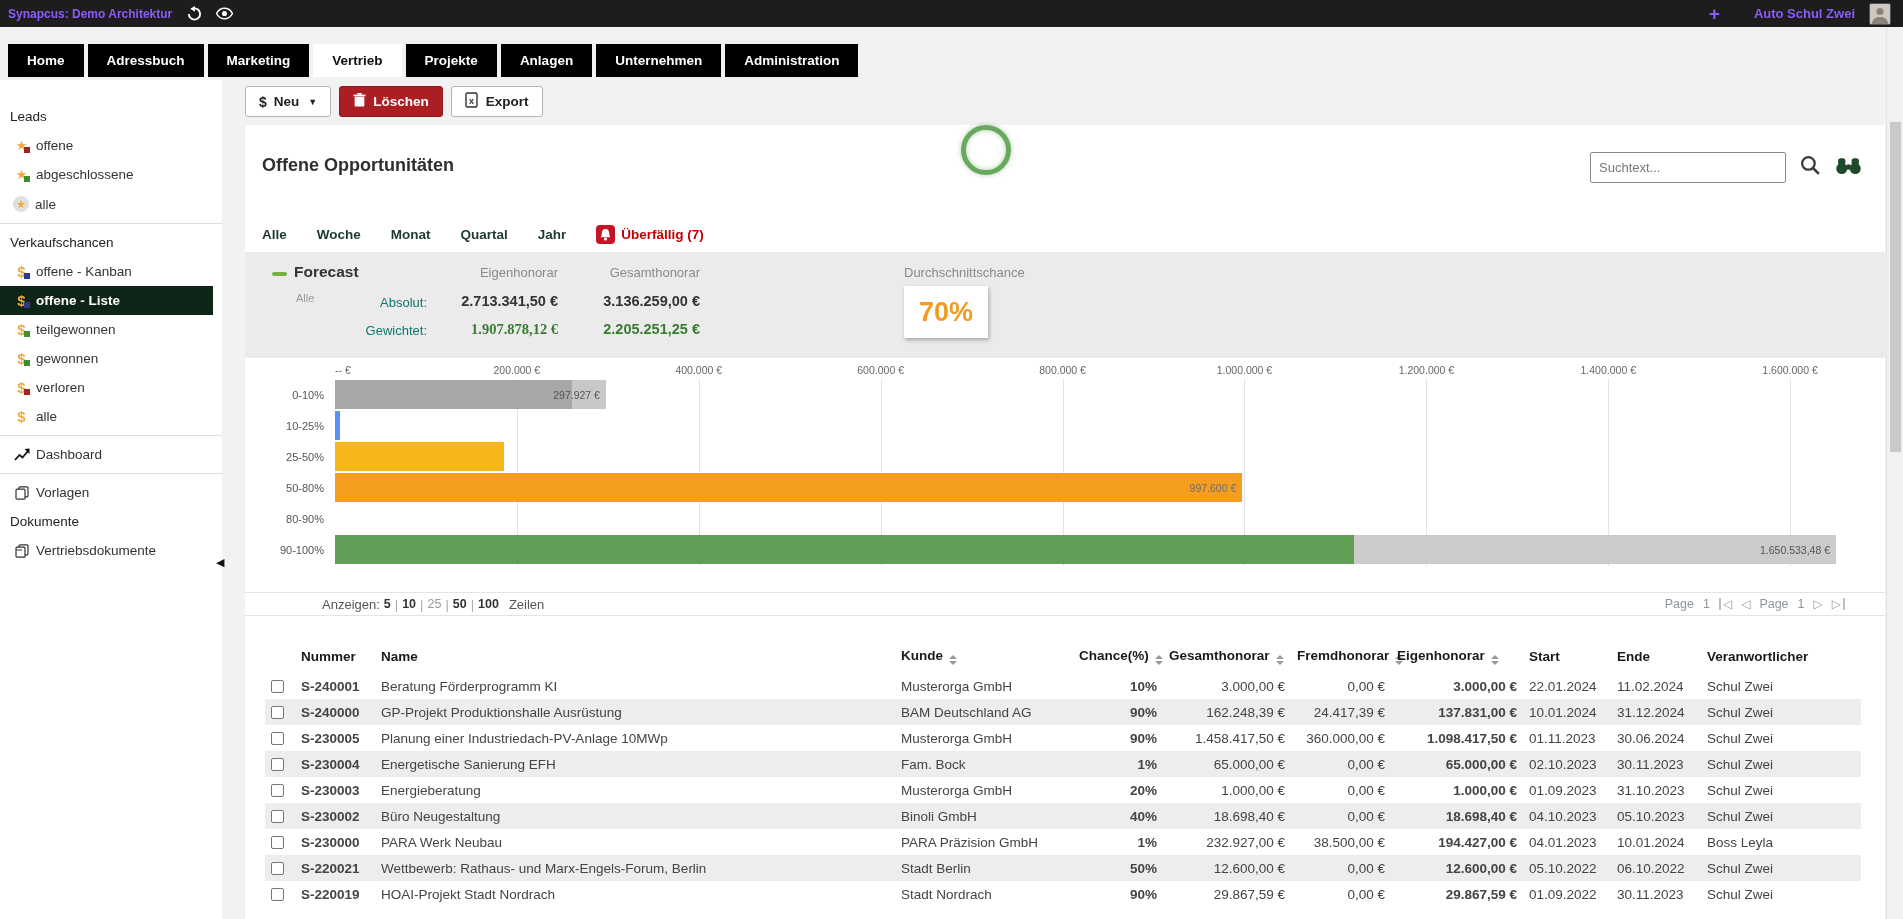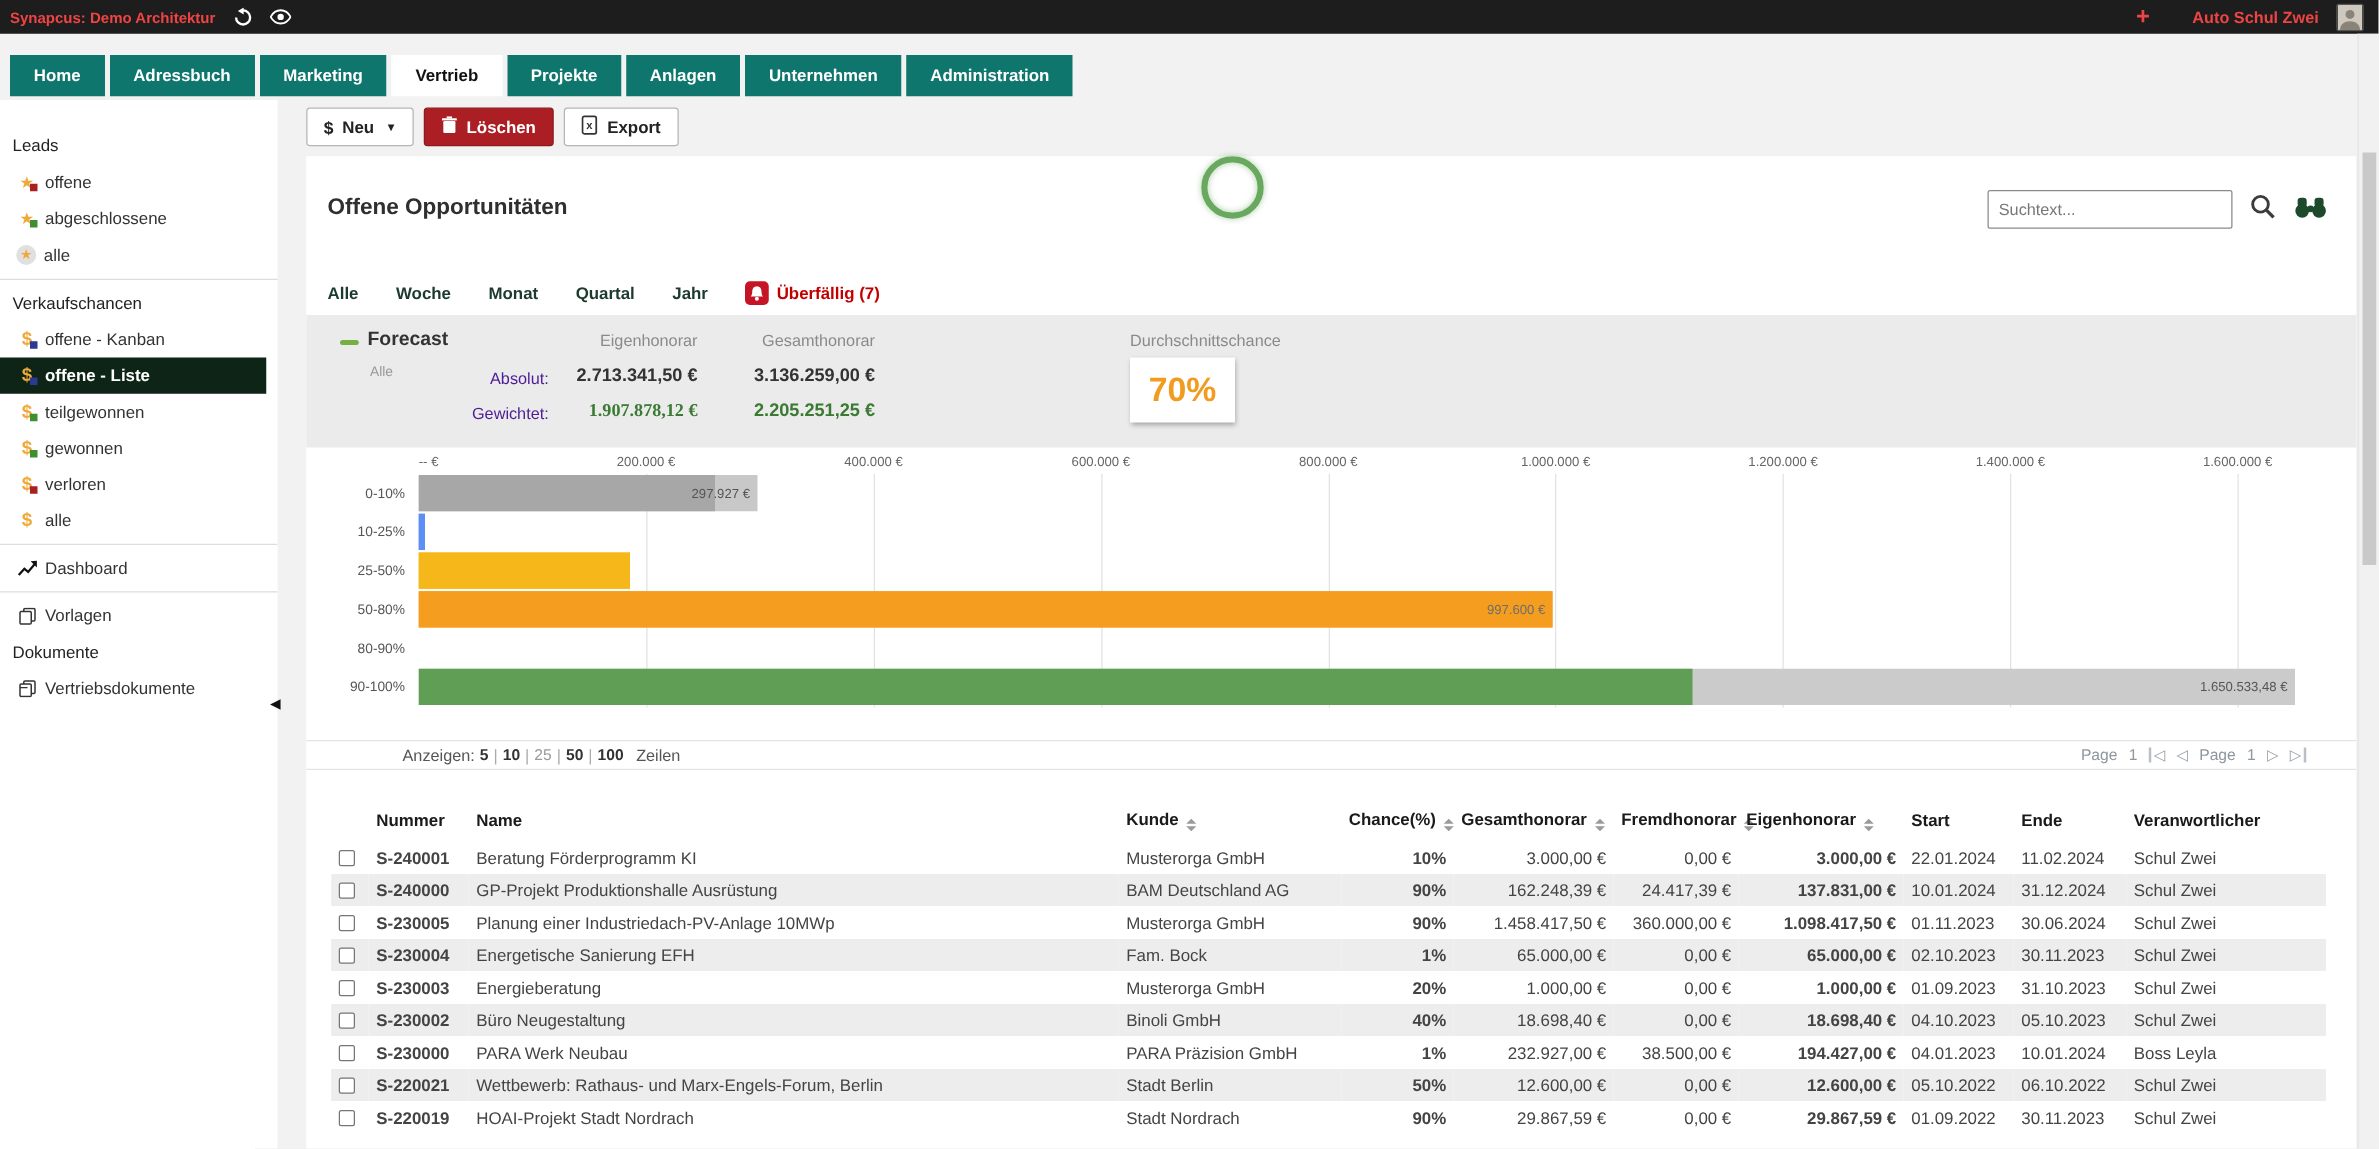--- a/index.html
+++ b/index.html
@@ -1,31 +1,31 @@
 <!DOCTYPE html>
 <html><head>
 <meta charset="utf-8">
 <style>
   * { margin:0; padding:0; box-sizing:border-box; }
   body { font-family:"Liberation Sans", sans-serif; background:#e8e8e8; }
   .screen { position:relative; width:1903px; height:919px; background:#f2f2f2; overflow:hidden; }
 
   
-  .topbar { position:absolute; left:0; top:0; width:100%; height:27px; background:#1d1d1d; color:#ef4444; display:flex; align-items:center; }
+  .topbar { position:absolute; left:0; top:0; width:100%; height:27px; background:#1d1d1d; color:#8b5cf6; display:flex; align-items:center; }
   .topbar .apptitle { font-size:12px; font-weight:bold; margin-left:8px; }
   .topbar .tb-icon { margin-left:14px; display:inline-flex; align-items:center; cursor:pointer; }
   .topbar .tb-icon:first-of-type { margin-left:26px; }
   .topbar .spacer { flex:1; }
   .topbar .plus { font-size:19px; font-weight:bold; margin-right:34px; cursor:pointer; line-height:1; }
   .topbar .username { font-size:13px; font-weight:bold; margin-right:14px; }
   .avatar { width:22px; height:22px; margin-right:12px; border:1px solid #555; overflow:hidden; border-radius:2px; }
 
   
   .tabs { position:absolute; left:8px; top:44px; display:flex; gap:4px; }
-  .tab { background:#0f766e; color:#fff; font-size:13.5px; font-weight:bold; padding:9px 19px; cursor:pointer; }
+  .tab { background:#000000; color:#fff; font-size:13.5px; font-weight:bold; padding:9px 19px; cursor:pointer; }
   .tab.active { background:#fff; color:#111; }
 
   
   .toolbar { position:absolute; left:245px; top:86px; display:flex; gap:8px; }
   .btn { display:inline-flex; align-items:center; gap:7px; height:31px; padding:0 13px; background:#fff; border:1px solid #b5b5b5; border-radius:3px; font-size:13.5px; font-weight:bold; color:#222; cursor:pointer; }
   .btn .dollar { color:#222; font-weight:bold; font-size:14px; }
   .btn .caret { font-size:9px; margin-left:2px; }
   .btn.danger { background:#ab1f24; border-color:#8f191d; color:#fff; }
 
   
@@ -55,21 +55,21 @@
   .filter { cursor:pointer; }
   .overdue { display:flex; align-items:center; gap:6px; color:#c20000; cursor:pointer; }
   .bell-badge { width:19px; height:19px; background:#c41425; border-radius:4px; display:flex; align-items:center; justify-content:center; }
 
   
   .forecast { position:absolute; left:0; top:127px; width:100%; height:106px; background:#ebebeb; }
   .fc-minus { position:absolute; left:27px; top:20px; width:15px; height:4px; background:#76b043; border-radius:2px; }
   .fc-title { position:absolute; left:49px; top:11px; font-size:15.5px; font-weight:bold; color:#333; }
   .fc-scope { position:absolute; left:51px; top:40px; font-size:11px; color:#999; }
   .fc-colhead { position:absolute; top:13px; font-size:13px; color:#8a8a8a; text-align:right; }
-  .fc-rowlabel { position:absolute; left:114px; width:80px; font-size:13px; color:#4c1d95; text-align:right; }
+  .fc-rowlabel { position:absolute; left:102px; width:80px; font-size:13px; color:#0f766e; text-align:right; }
   .fc-val { position:absolute; font-size:14.5px; font-weight:bold; text-align:right; color:#333; }
   .fc-val.green { color:#3a7a33; }
   .fc-card { position:absolute; left:659px; top:34px; width:84px; height:52px; background:#fff; box-shadow:1px 2px 4px rgba(0,0,0,.3); display:flex; align-items:center; justify-content:center; }
   .fc-card span { color:#f19b1f; font-size:27px; font-weight:bold; }
 
   
   .chart { position:absolute; left:0; top:239px; width:100%; height:226px; display:flex; }
   .ccats { width:90px; padding-top:15px; }
   .ccat { height:31px; display:flex; align-items:center; justify-content:flex-end; padding-right:11px; font-size:11px; color:#555; }
   .cplot { position:relative; flex:1; margin-right:13px; }

